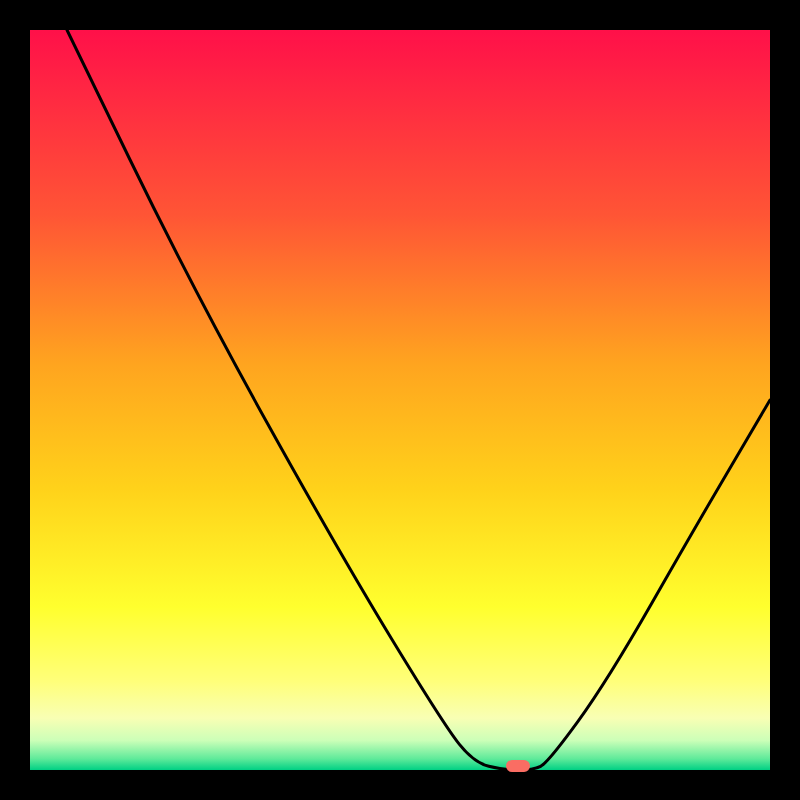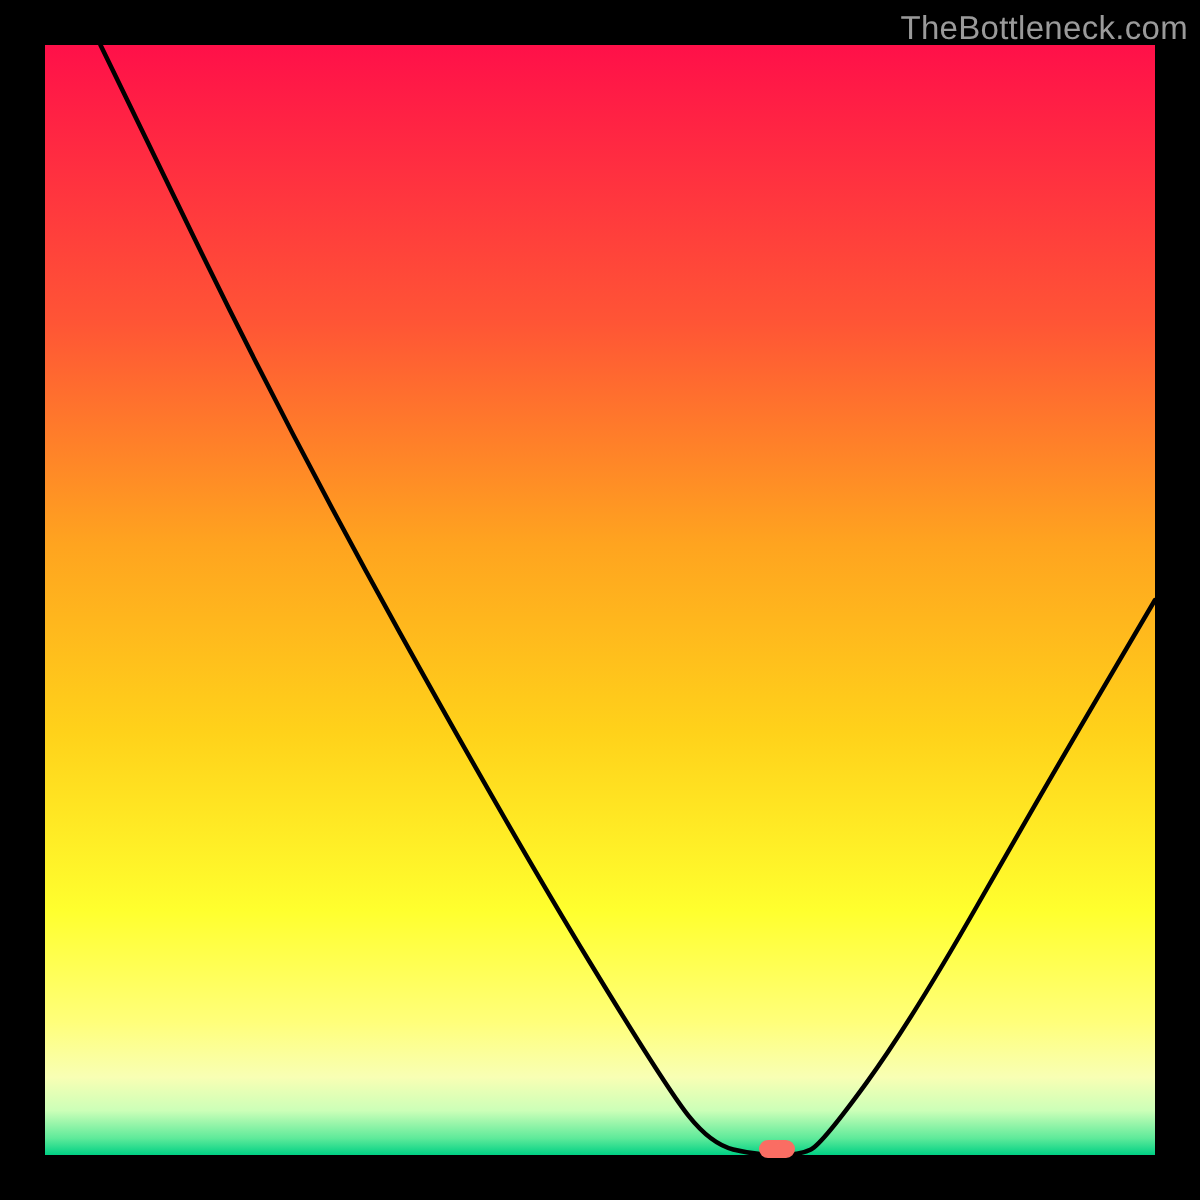--- a/index.html
+++ b/index.html
@@ -53,21 +53,20 @@
     background: #fa6d63;
     transform: translate(-50%, -50%);
     z-index: 5;
   }
 </style>
 </head>
 <body>
 
 <div class="container">
 
-  <div class="watermark">TheBottleneck.com</div>
 
   <div class="plot-area">
 
     <svg class="gradient" viewBox="0 0 740 740" preserveAspectRatio="none">
       <defs>
         <linearGradient id="g" x1="0" y1="0" x2="0" y2="1">
         <stop offset="0%" stop-color="#ff1049"></stop>
             <stop offset="25%" stop-color="#ff5535"></stop>
             <stop offset="45%" stop-color="#ffa41f"></stop>
             <stop offset="62%" stop-color="#ffd21a"></stop>

